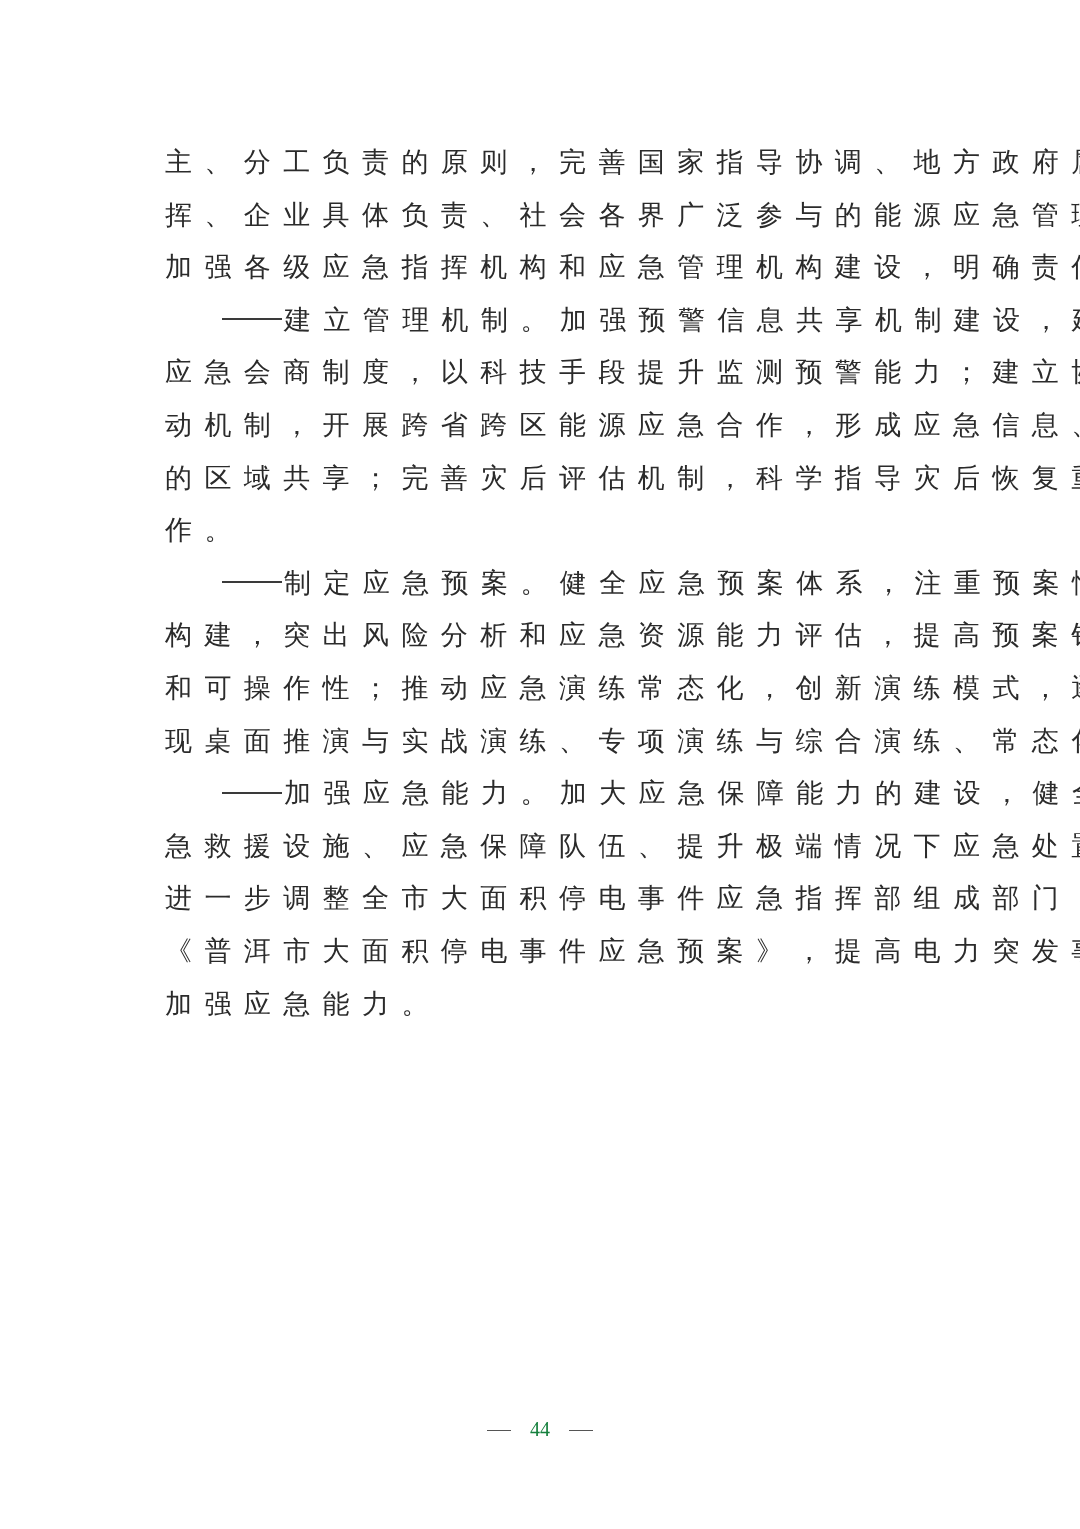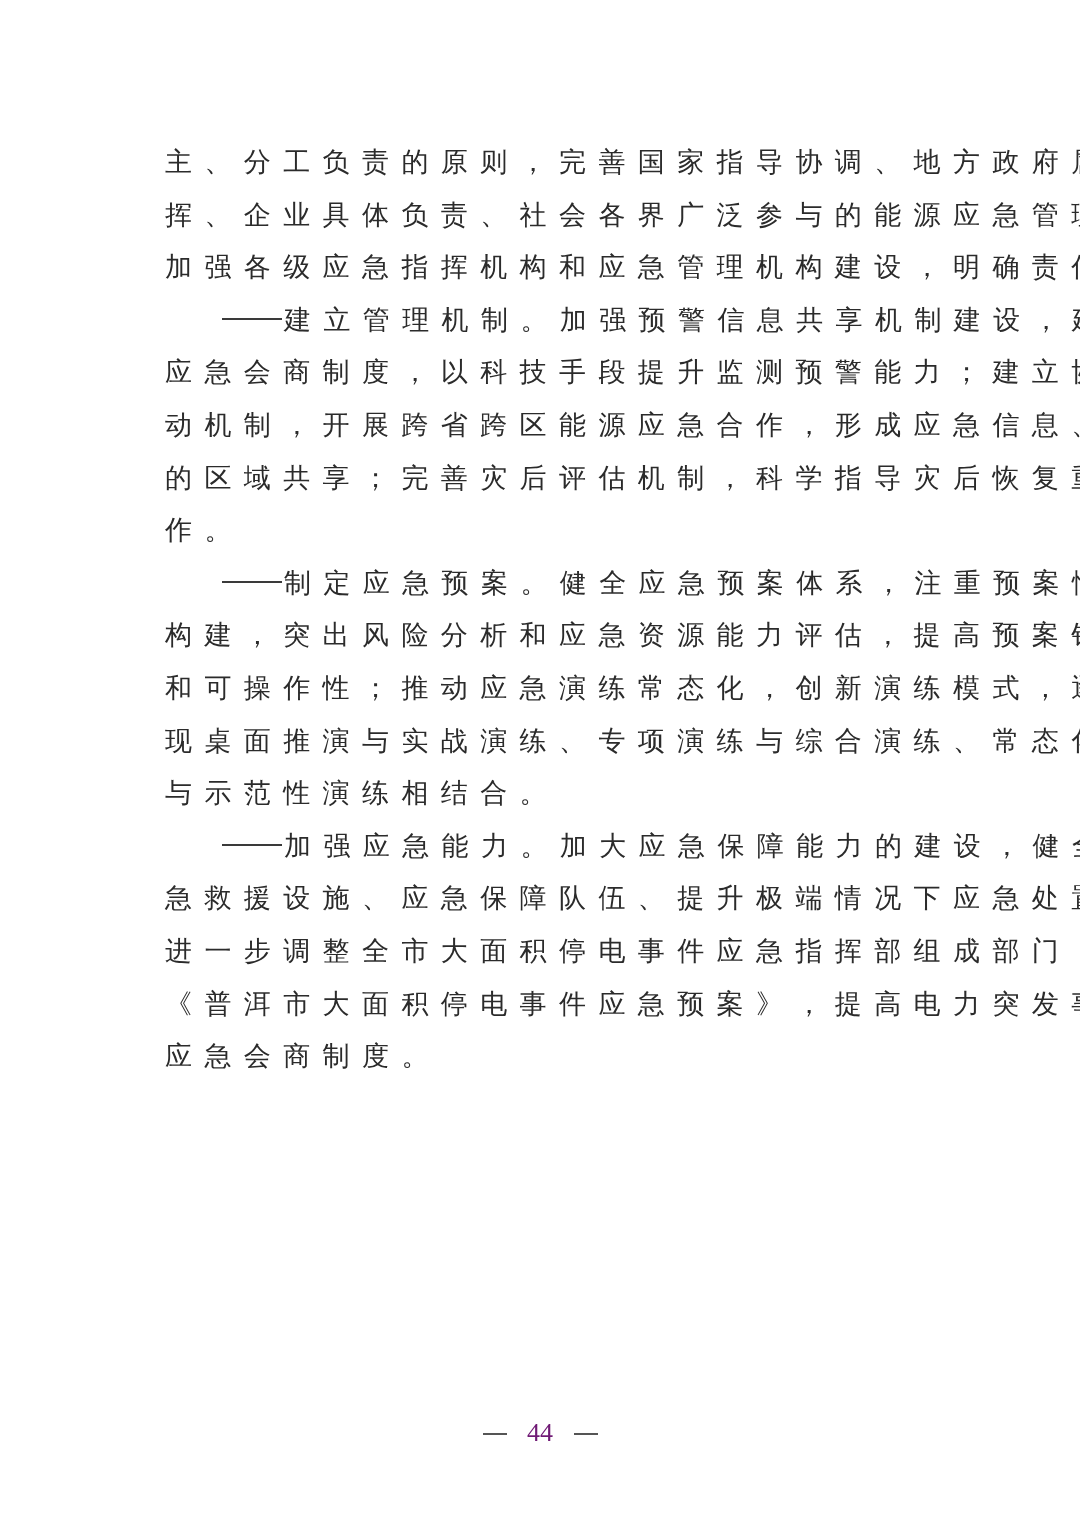--- a/index.html
+++ b/index.html
@@ -51,22 +51,22 @@
     top: -2px;
     background: #3a3a3a;
   }
   .footer {
     position: absolute;
     left: 0;
     width: 1080px;
     top: 1418px;
     text-align: center;
     font-family: "Liberation Serif", "DejaVu Serif", serif;
-    font-size: 26px;
-    color: #701a75;
+    font-size: 20px;
+    color: #15803d;
   }
   .footer .rule {
     display: inline-block;
     width: 24px;
     height: 1.5px;
     background: #555555;
     vertical-align: middle;
     margin: 0 14px;
     position: relative;
     top: -1px;
@@ -90,29 +90,28 @@
       <span class="line">动机制，开展跨省跨区能源应急合作，形成应急信息、资源</span>
       <span class="line">的区域共享；完善灾后评估机制，科学指导灾后恢复重建工</span>
       <span class="line">作。</span>
     </div>
 
     <div>
       <span class="line indent"><span class="dash"></span><span>制定应急预案。健全应急预案体系，注重预案情景</span></span>
       <span class="line">构建，突出风险分析和应急资源能力评估，提高预案针对性</span>
       <span class="line">和可操作性；推动应急演练常态化，创新演练模式，逐步实</span>
       <span class="line">现桌面推演与实战演练、专项演练与综合演练、常态化演练</span>
-      <span class="line">与示范性演练相结合。</span>
     </div>
 
     <div>
       <span class="line indent"><span class="dash"></span><span>加强应急能力。加大应急保障能力的建设，健全应</span></span>
       <span class="line">急救援设施、应急保障队伍、提升极端情况下应急处置能力。</span>
       <span class="line">进一步调整全市大面积停电事件应急指挥部组成部门，完善</span>
       <span class="line">《普洱市大面积停电事件应急预案》，提高电力突发事件应</span>
-      <span class="line">应急会商制度。</span>
+      <span class="line">加强应急能力。</span>
     </div>
 
   </div>
 
   <div class="footer">
     <span class="rule"></span>
     <span>44</span>
     <span class="rule"></span>
   </div>
 </div>

